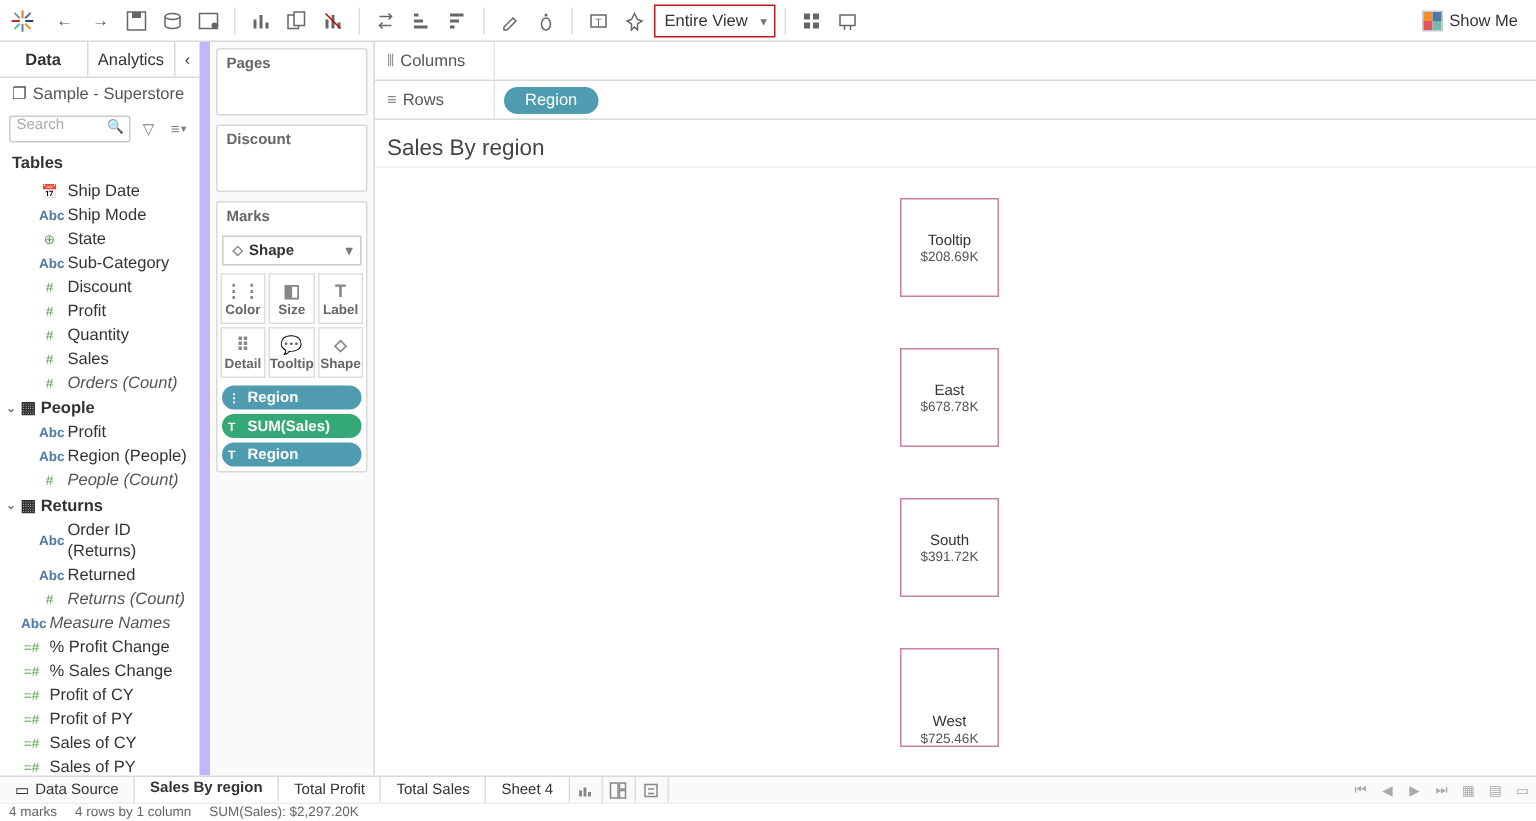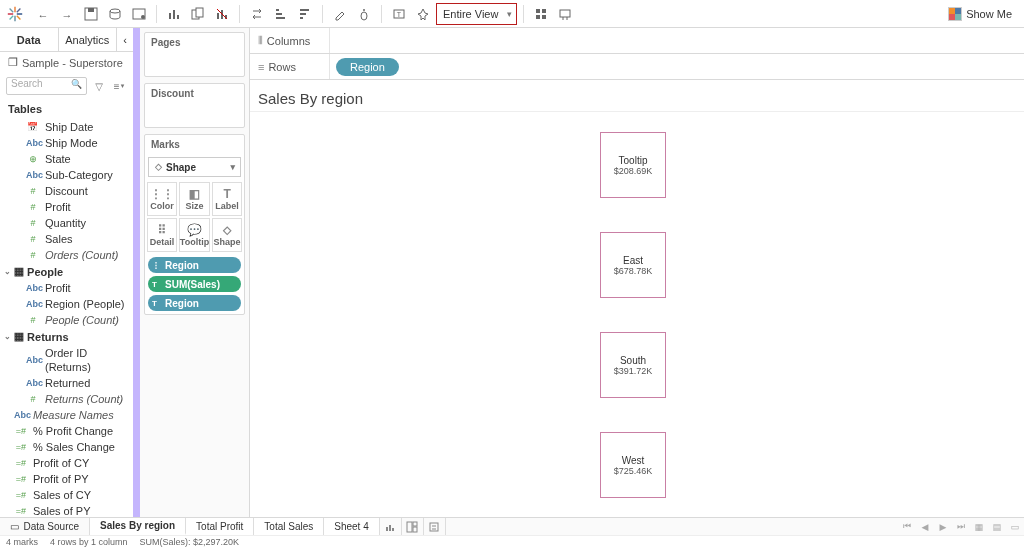--- a/index.html
+++ b/index.html
@@ -75,21 +75,21 @@
 
 .sheetbar { position:absolute; left:0; right:0; bottom:12px; height:18px; border-top:1px solid #d9d9d9; display:flex; align-items:stretch; font-size:10px; background:#fafafa;}
 .ds-tab { padding:0 10px; display:flex; align-items:center; gap:4px; border-right:1px solid #ddd; cursor:pointer;}
 .sheet-tab { padding:0 10px; display:flex; align-items:center; border-right:1px solid #ddd; cursor:pointer; background:#fff;}
 .sheet-tab.active { background:#fff; border-bottom:2px solid #fff; font-weight:bold;}
 .sheet-btn { width:22px; display:flex; align-items:center; justify-content:center; border-right:1px solid #ddd; cursor:pointer; color:#777;}
 .navset { margin-left:auto; display:flex;}
 .nav-b { width:18px; display:flex; align-items:center; justify-content:center; color:#aaa; cursor:pointer; font-size:9px;}
 
 
-.statusbar { position:absolute; left:0; right:0; bottom:0; height:12px; font-size:9px; color:#666; padding:0 6px; display:flex; align-items:center; gap:12px; border-top:1px solid #eee;}
+.statusbar { position:absolute; left:0; right:0; bottom:0; height:12px; font-size:9px; color:#666; padding:0 6px; display:flex; align-items:flex-start; gap:12px; border-top:1px solid #eee;}
 
 svg { display:block;}
 </style>
 </head>
 <body>
 
 <div class="toolbar">
   <svg class="logo" viewBox="0 0 20 20">
       <g stroke-width="1.5">
         <line x1="10" y1="2" x2="10" y2="8" stroke="#e8762c"></line>
@@ -419,21 +419,21 @@
         <div class="rval">$208.69K</div>
       </div>
       <div class="region-card" style="left: 350px; top: 120px;">
         <div class="rname">East</div>
         <div class="rval">$678.78K</div>
       </div>
       <div class="region-card" style="left: 350px; top: 220px;">
         <div class="rname">South</div>
         <div class="rval">$391.72K</div>
       </div>
-      <div class="region-card" style="left: 350px; top: 320px;">
+      <div class="region-card" style="left: 350px; top: 320px; justify-content: flex-end;">
         <div class="rname">West</div>
         <div class="rval">$725.46K</div>
       </div>
     </div>
 </div>
 
 <div class="sheetbar">
   <div class="ds-tab">
     <span>▭</span>
     <span>Data Source</span>

